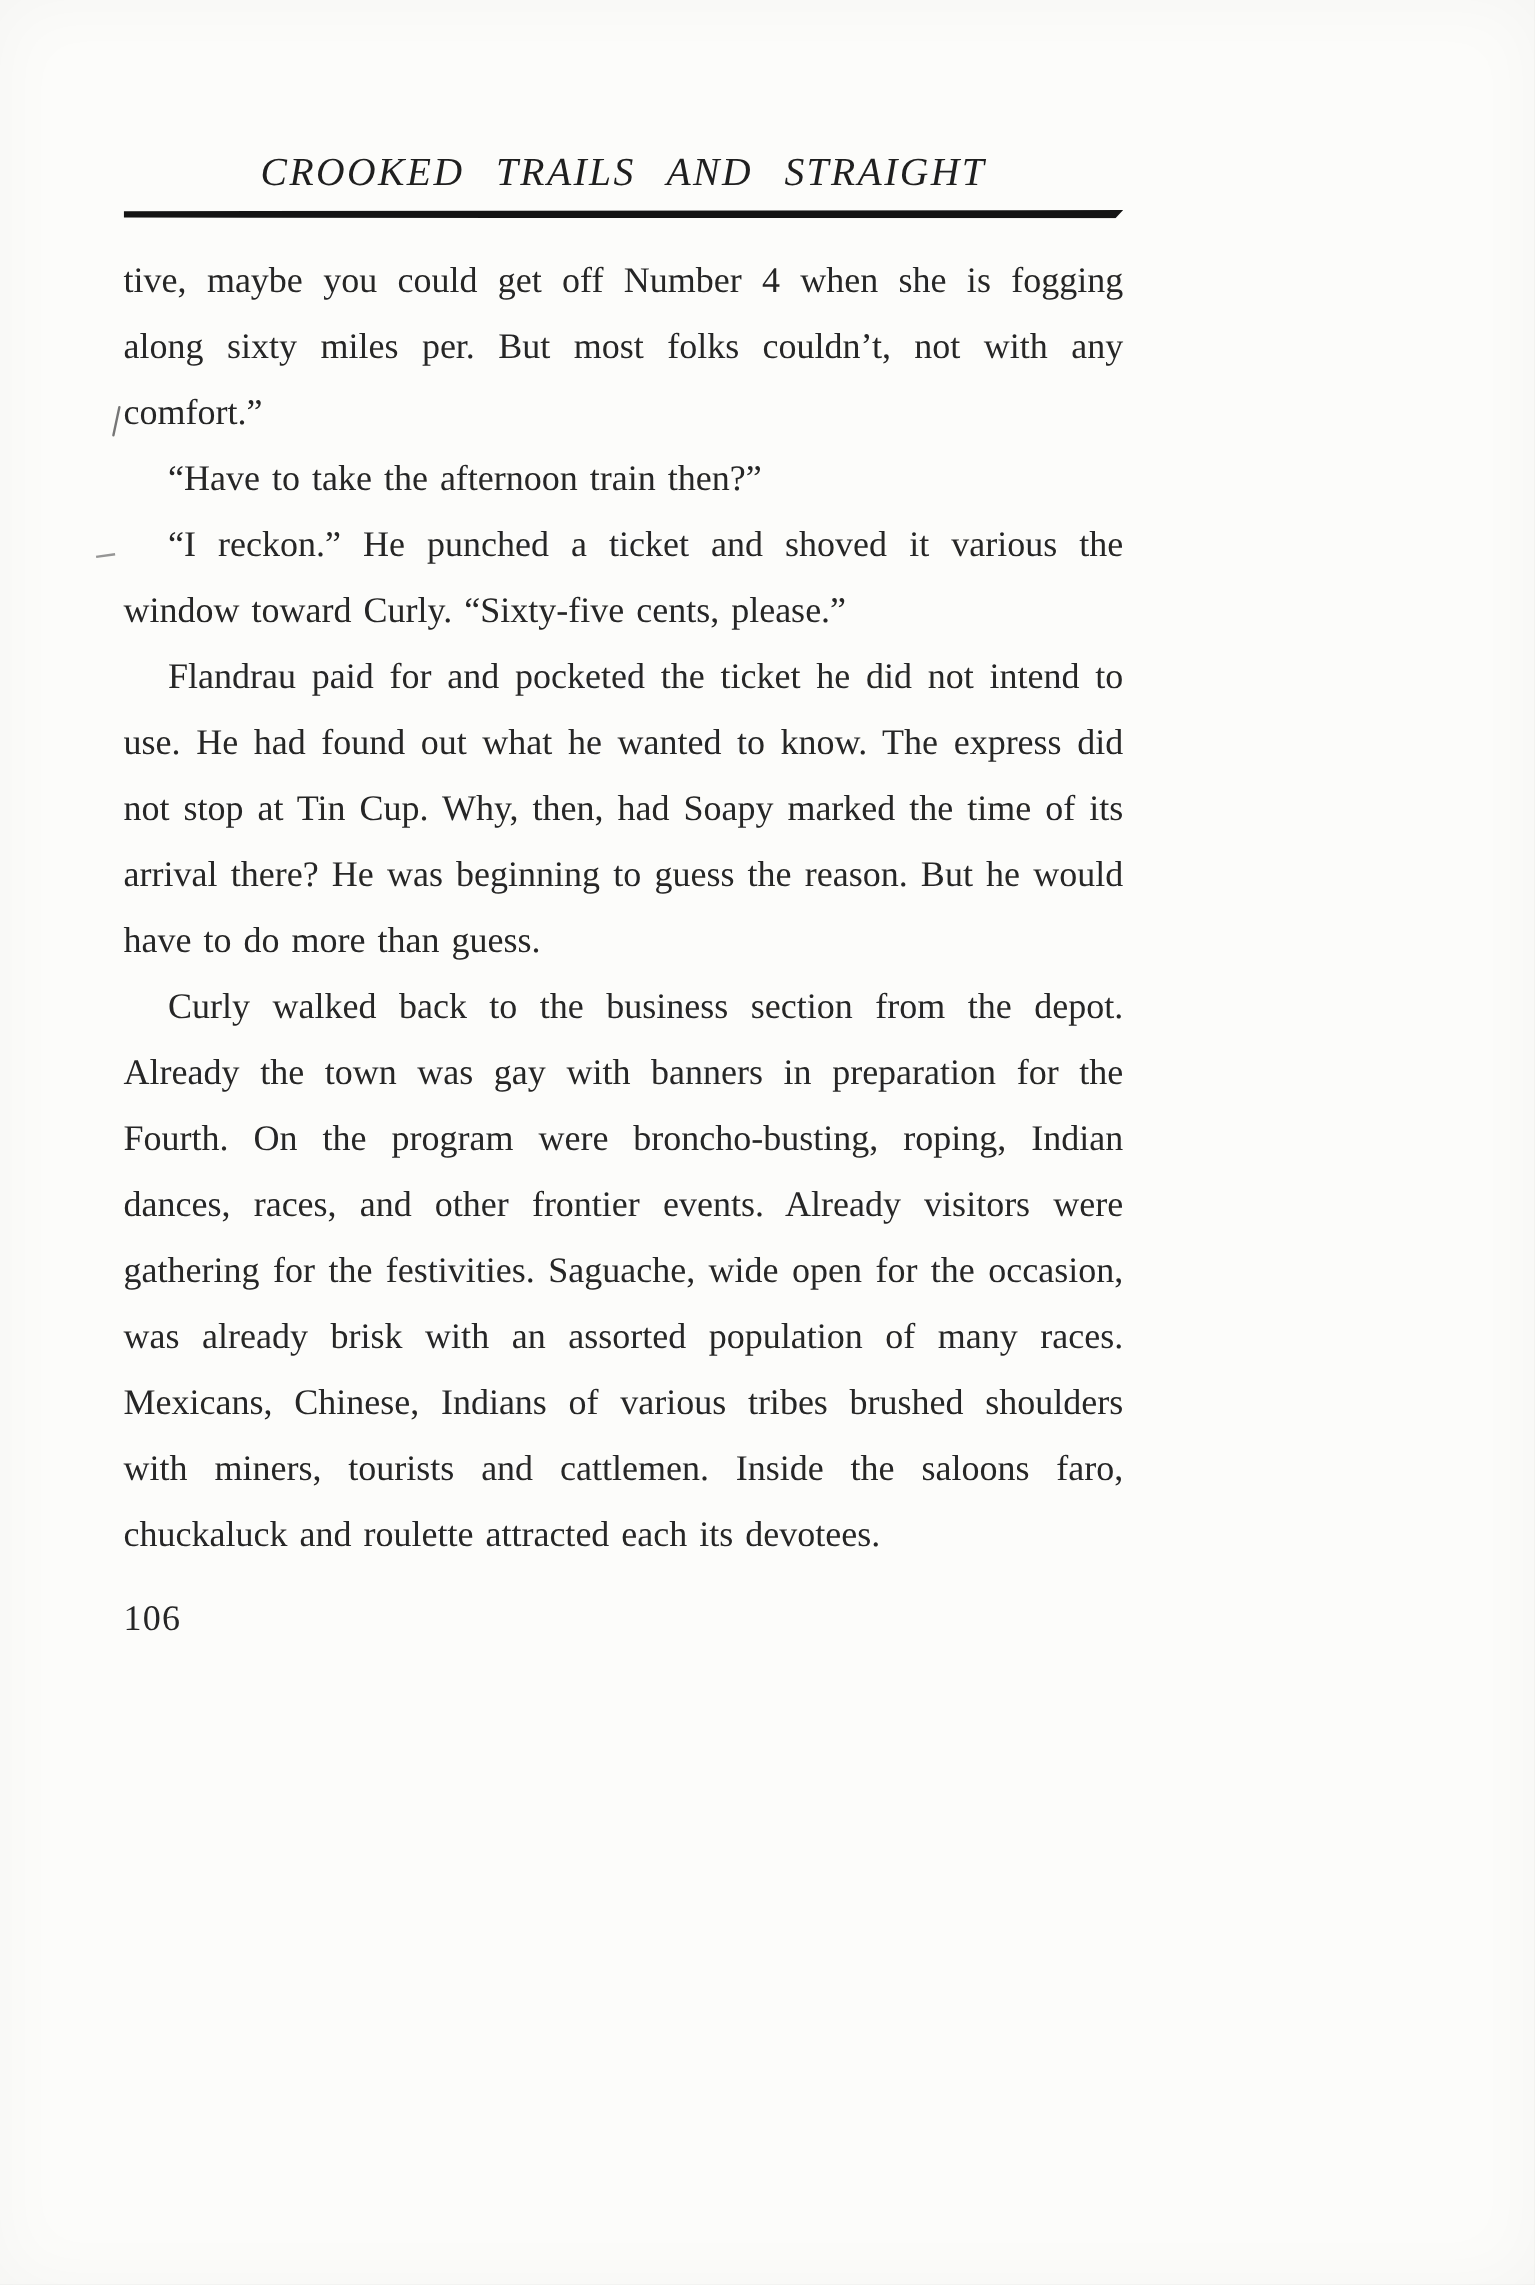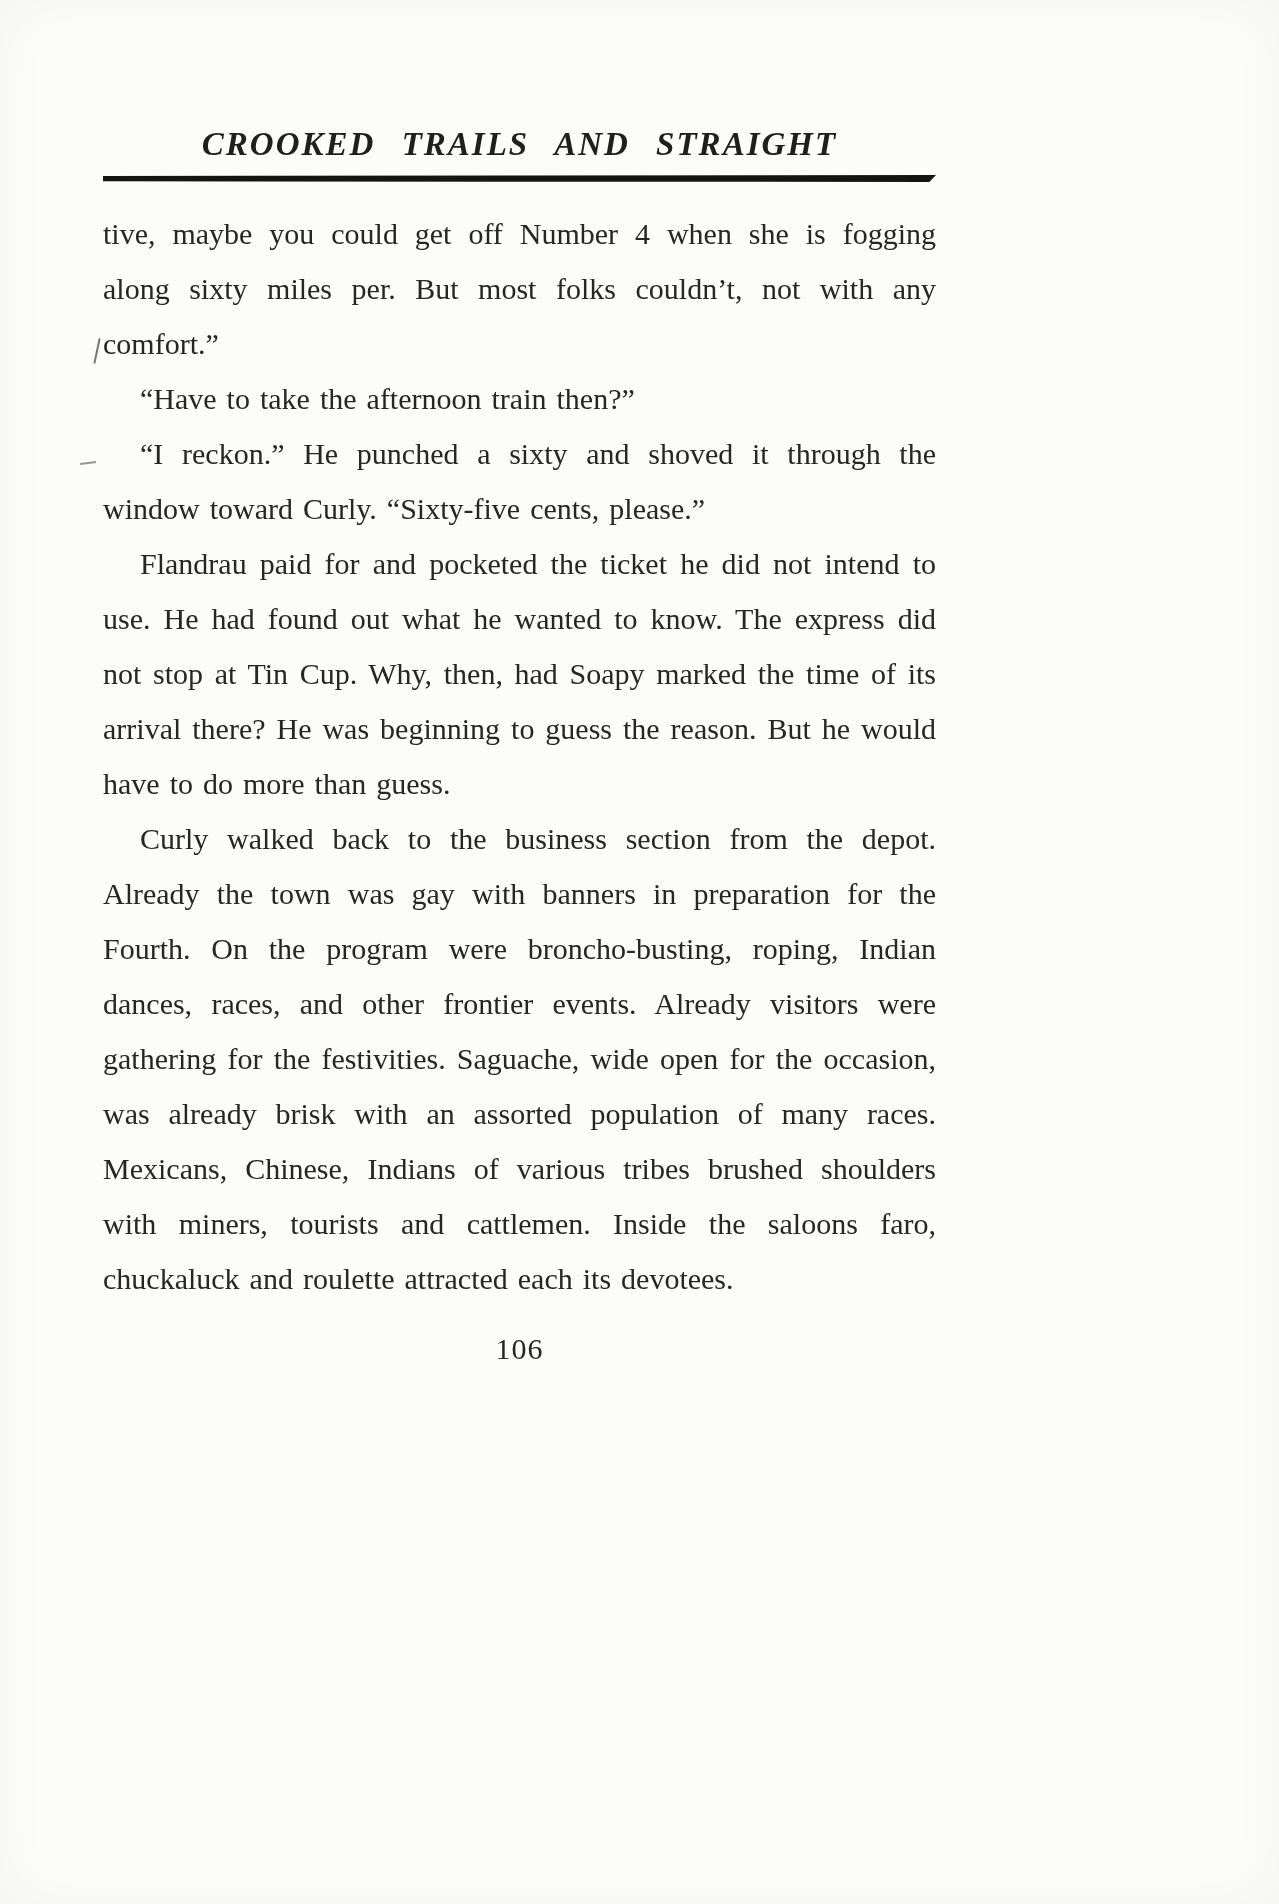--- a/index.html
+++ b/index.html
@@ -21,21 +21,21 @@
   .content {
     position: absolute;
     left: 103px;
     top: 126px;
     width: 833px;
   }
   .running-head {
     margin: 0;
     font-size: 33px;
     font-style: italic;
-    font-weight: 700;
+    font-weight: 400;
     text-align: center;
     letter-spacing: 2px;
     word-spacing: 16px;
     color: #1f1f1f;
   }
   .header-rule {
     margin-top: 12px;
     height: 7px;
     background: #141414;
     clip-path: polygon(0 15%, 100% 0, 99.2% 100%, 0 90%);
@@ -49,21 +49,21 @@
     line-height: 55px;
     text-align: justify;
     word-spacing: 2.5px;
   }
   .body-text p.indent {
     text-indent: 37px;
   }
   .page-number {
     margin-top: 26px;
     font-size: 30px;
-    text-align: center;
+    text-align: left;
     letter-spacing: 1px;
   }
   
   .mark-1 {
     position: absolute;
     left: 96px;
     top: 338px;
     width: 2px;
     height: 26px;
     background: #4a4a4a;
@@ -92,21 +92,21 @@
 
   <div class="content">
 
     <h1 class="running-head">CROOKED TRAILS AND STRAIGHT</h1>
 
     <div class="header-rule"></div>
 
     <div class="body-text">
       <p>tive, maybe you could get off Number 4 when she is fogging along sixty miles per. But most folks couldn’t, not with any comfort.”</p>
       <p class="indent">“Have to take the afternoon train then?”</p>
-      <p class="indent">“I reckon.” He punched a sixty and shoved it through the window toward Curly. “Sixty-five cents, please.”</p>
+      <p class="indent">“I reckon.” He punched a ticket and shoved it various the window toward Curly. “Sixty-five cents, please.”</p>
       <p class="indent">Flandrau paid for and pocketed the ticket he did not intend to use. He had found out what he wanted to know. The express did not stop at Tin Cup. Why, then, had Soapy marked the time of its arrival there? He was beginning to guess the reason. But he would have to do more than guess.</p>
       <p class="indent">Curly walked back to the business section from the depot. Already the town was gay with banners in preparation for the Fourth. On the program were broncho-busting, roping, Indian dances, races, and other frontier events. Already visitors were gathering for the festivities. Saguache, wide open for the occasion, was already brisk with an assorted population of many races. Mexicans, Chinese, Indians of various tribes brushed shoulders with miners, tourists and cattlemen. Inside the saloons faro, chuckaluck and roulette attracted each its devotees.</p>
     </div>
 
     <div class="page-number">106</div>
 
   </div>
 </div>
 
 </body></html>

